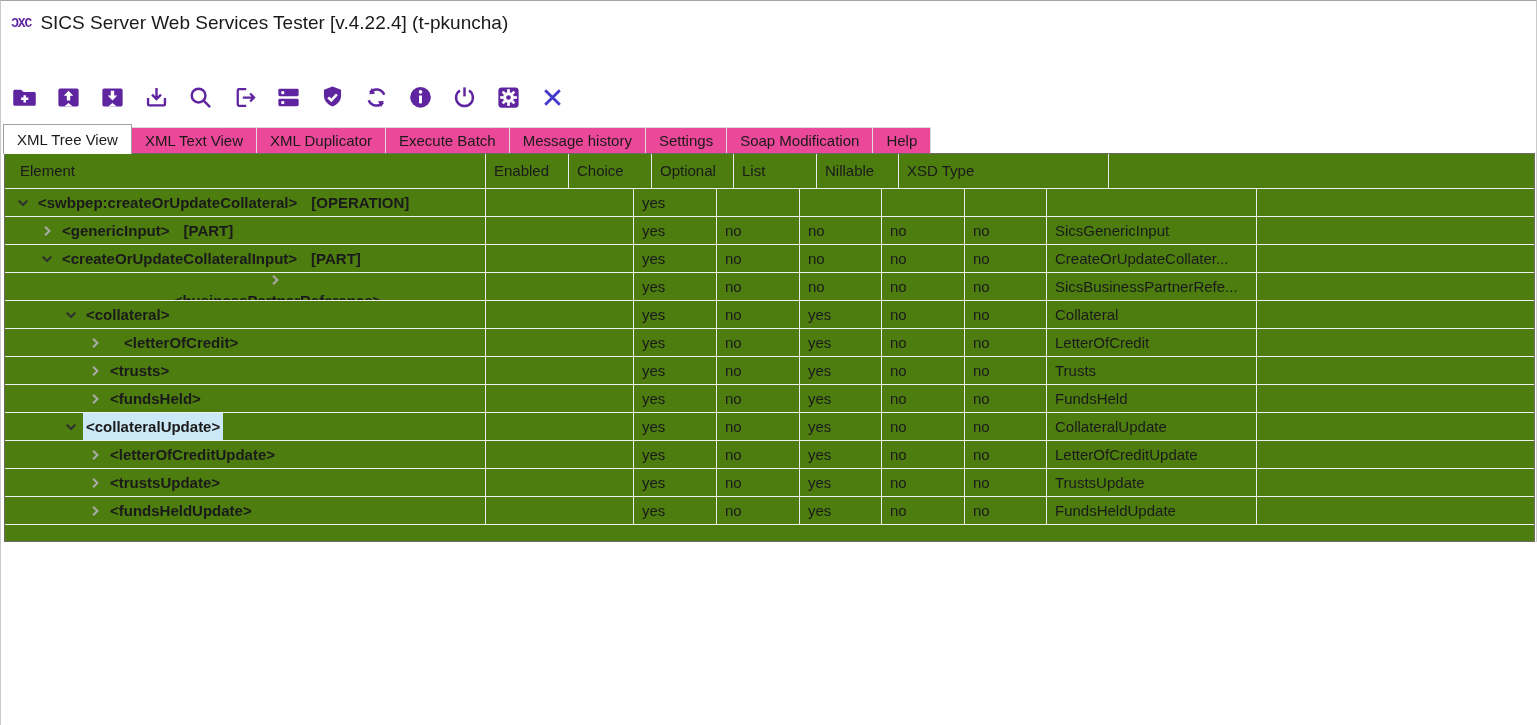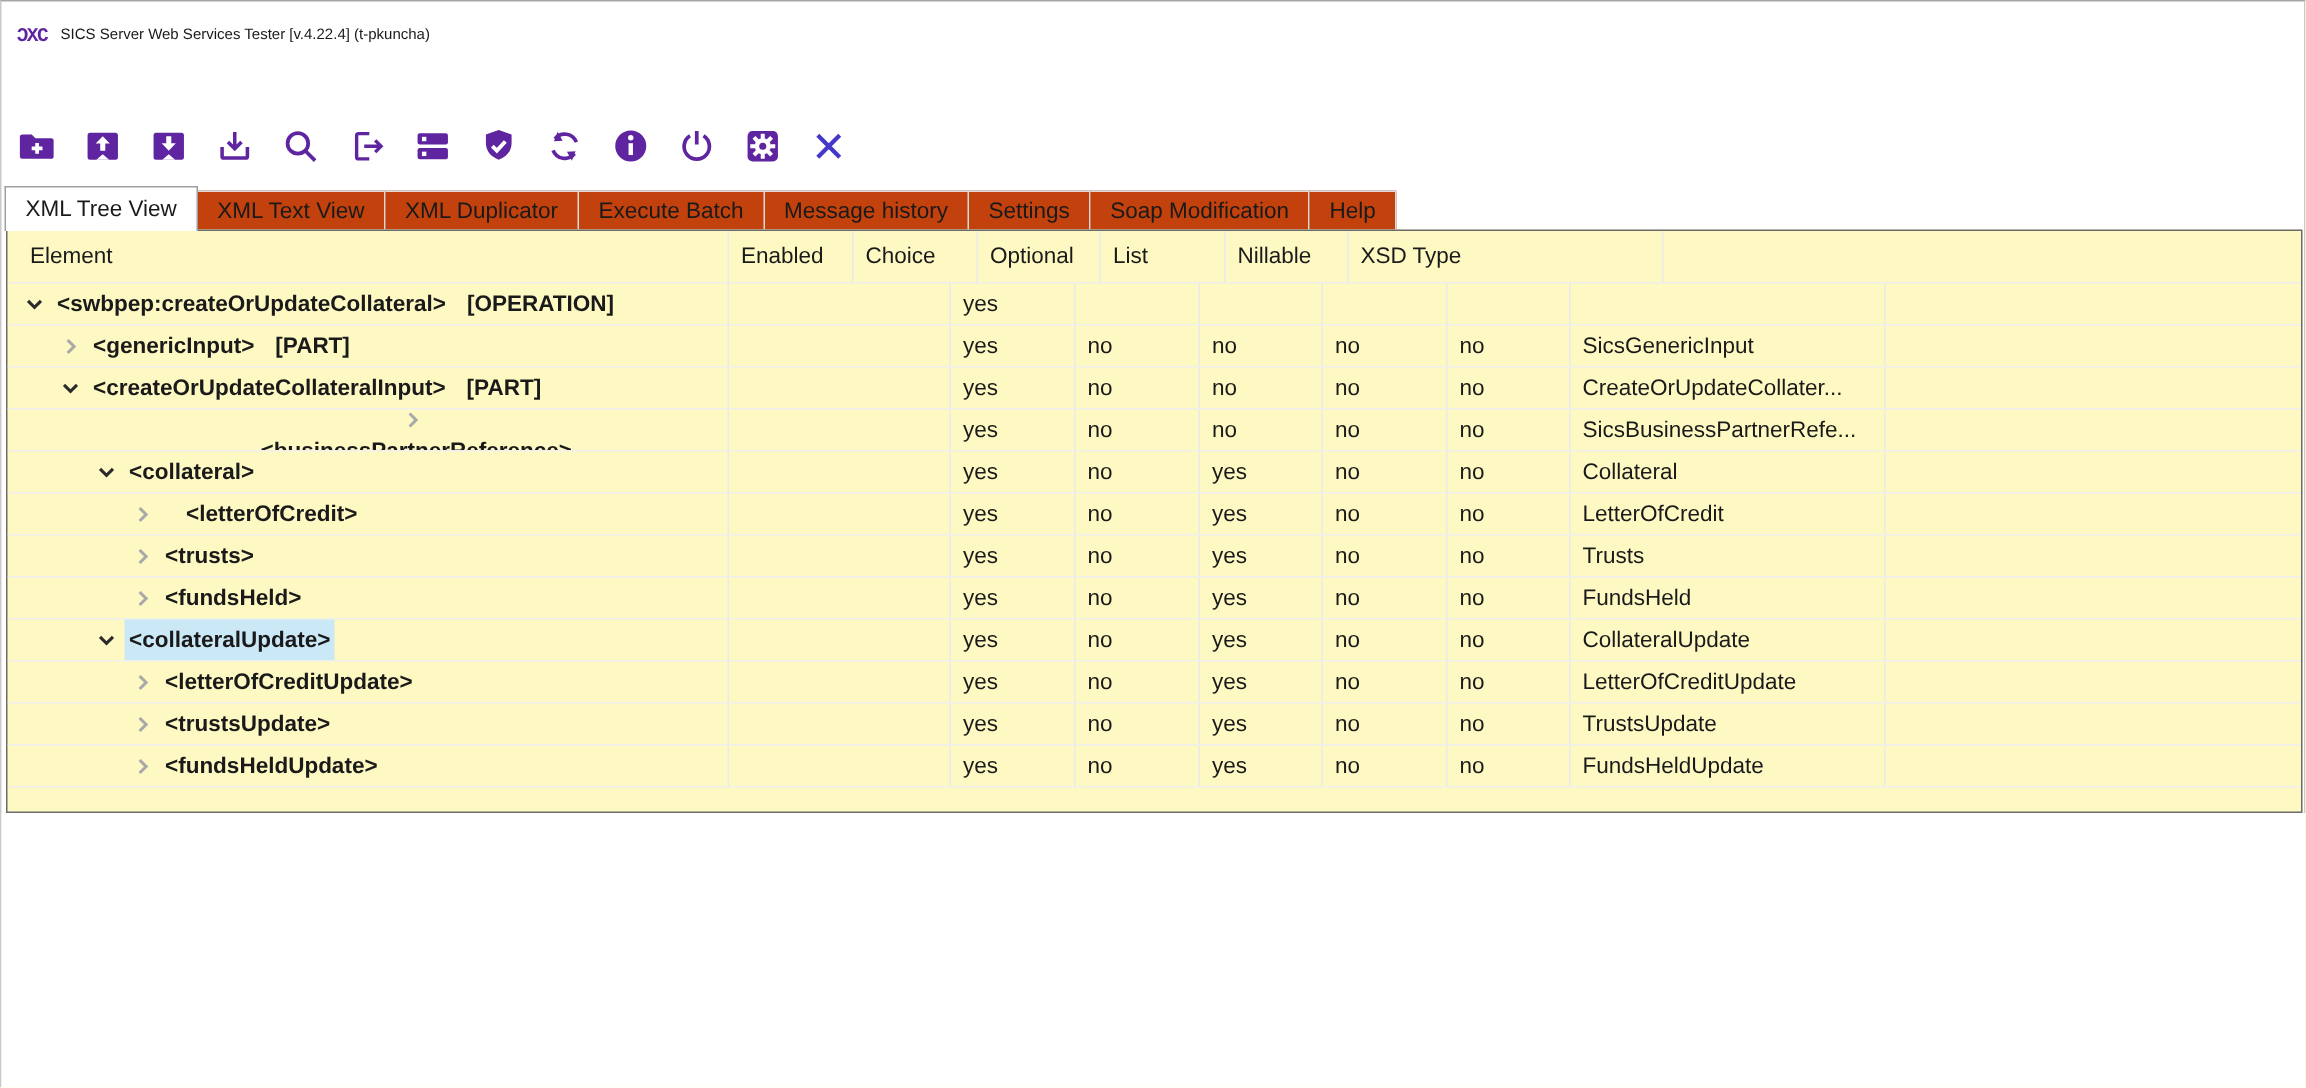--- a/index.html
+++ b/index.html
@@ -4,39 +4,39 @@
 <style>
   * { margin:0; padding:0; box-sizing:border-box; }
   html,body { width:1537px; height:725px; overflow:hidden; }
   body { font-family:"Liberation Sans", sans-serif; font-size:15px; color:#1a1a1a; background:#fff; }
   .window { position:relative; width:1537px; height:725px; background:#fff;
             border-top:1px solid #a6a6a6; border-left:1px solid #c9c9c9; border-right:1px solid #c9c9c9; }
 
   
   .titlebar { position:absolute; left:0; top:0; width:100%; height:44px; display:flex; align-items:center; padding-left:10px; }
   .logo { font-weight:bold; font-size:13px; letter-spacing:-1px; color:#5F249F; margin-right:9px;font-family:Liberation Mono, monospace; }
-  .title { font-size:10px; }
+  .title { font-size:19px; }
 
   
   .menubar { position:absolute; left:0; top:42px; width:100%; height:28px; display:flex; align-items:center; padding-left:2px; border-bottom:1px solid #d6d6d6; }
   .menu-item { padding:0 10px; height:26px; line-height:26px; cursor:default; }
 
   
   .toolbar { position:absolute; left:0; top:74px; height:44px; display:flex; align-items:center; padding-left:8px; gap:14px; }
   .tool-btn { width:30px; height:30px; border:none; background:transparent; display:flex; align-items:center; justify-content:center; padding:0; }
   .tool-btn svg { width:27px; height:27px; display:block; }
 
   
   .tabbar { position:absolute; left:2px; top:124px; display:flex; align-items:flex-end; height:29px; }
-  .tab { height:27px; line-height:26px; padding:0 13px; background:#c2410c; border:1px solid #dcdcdc; border-left:none; white-space:nowrap; }
+  .tab { height:27px; line-height:26px; padding:0 13px; background:#ec4899; border:1px solid #dcdcdc; border-left:none; white-space:nowrap; }
   .tab:first-child { border-left:1px solid #dcdcdc; }
   .tab.active { height:30px; line-height:29px; border:1px solid #9f9f9f; border-bottom:none; position:relative; z-index:3; background:#fff; margin-top:-3px; }
 
   
-  .treetable { position:absolute; left:3px; top:152px; width:1531px; height:389px; border:1px solid #6b6b6b; background:#fef9c3; overflow:hidden; }
+  .treetable { position:absolute; left:3px; top:152px; width:1531px; height:389px; border:1px solid #6b6b6b; background:#4d7c0f; overflow:hidden; }
   .thead { display:flex; height:35px; }
   .th { line-height:34px; padding-left:8px; border-right:1px solid #eaeaea; border-bottom:1px solid #ededed; white-space:nowrap; overflow:hidden; }
   .th:first-child { padding-left:15px; }
   .tr { display:flex; height:28px; border-bottom:1px solid #efefef; }
   .td { line-height:27px; padding-left:8px; border-right:1px solid #eaeaea; white-space:nowrap; overflow:hidden; }
   .cw0{width:481px} .cw1{width:148px} .cw2{width:83px} .cw3{width:83px} .cw4{width:82px} .cw5{width:83px} .cw6{width:82px} .cw7{width:210px} .cwf{flex:1; border-right:none;}
   .el-cell { display:flex; align-items:center; padding-left:0;font-weight:bold; }
   .expander { width:13px; height:13px; display:inline-flex; align-items:center; justify-content:center; flex:none; }
   .tag { padding:1px 3px; }
   .tag.sel { background:#cbe8f6; }

